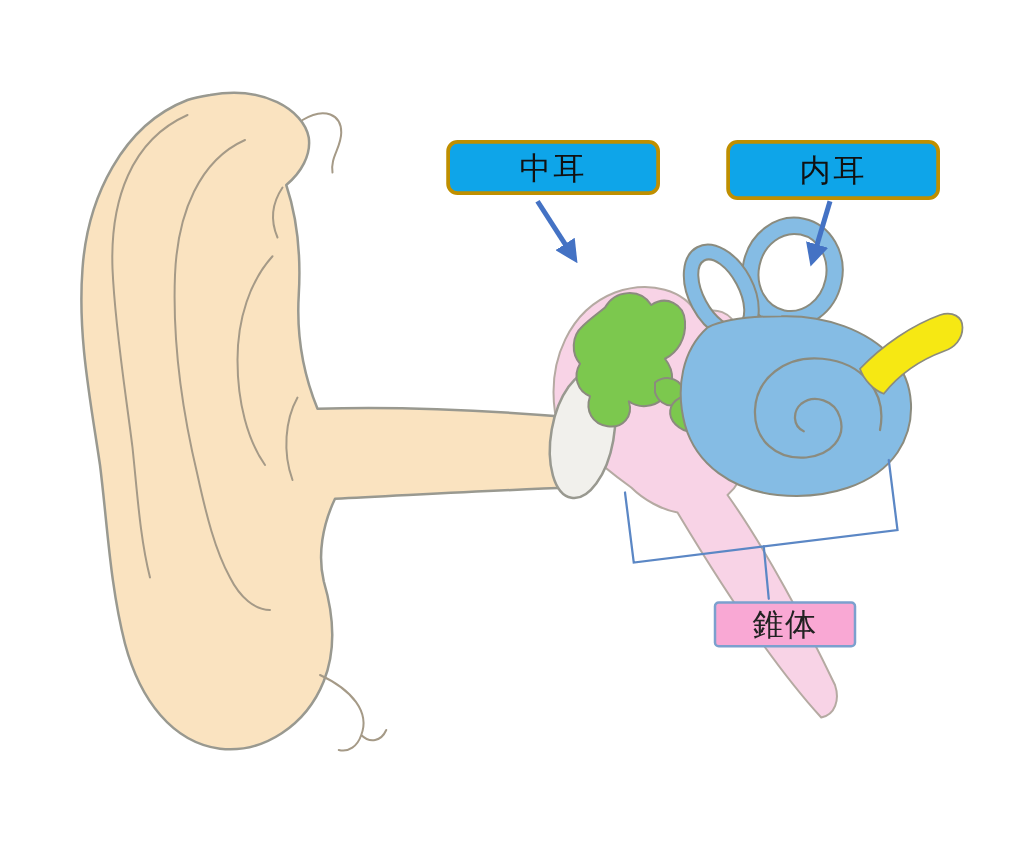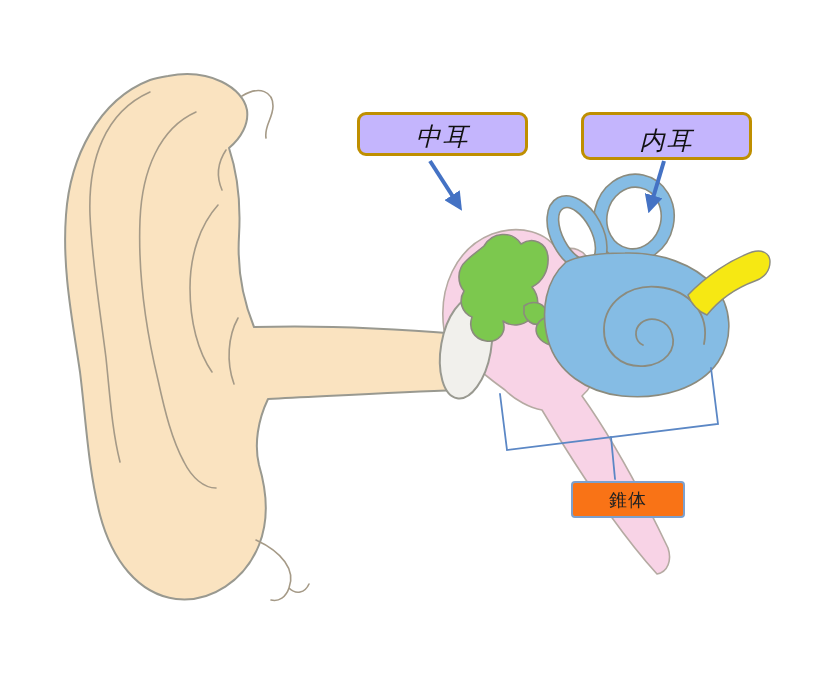--- a/index.html
+++ b/index.html
@@ -9,42 +9,41 @@
     height: 683px;
     background: #ffffff;
     overflow: hidden;
     font-family: "DejaVu Sans", sans-serif;
   }
   svg { position: absolute; left: 0; top: 0; }
   .callout-gold {
     position: absolute;
     box-sizing: border-box;
     border: 3px solid #BF8F00;
-    background: #c4b5fd;
+    background: #0ea5e9;
     border-radius: 9px;
     display: flex;
-    align-items: flex-end;
+    align-items: center;
     justify-content: center;
     font-size: 25px;
     color: #111111;
     letter-spacing: 2px;
-    font-style: italic;
   }
   .callout-middle-ear { left: 357px; top: 112px; width: 171px; height: 44px; }
   .callout-inner-ear  { left: 581px; top: 112px; width: 171px; height: 48px; }
   .callout-blue {
     position: absolute;
     box-sizing: border-box;
     border: 2px solid #7CA0CE;
-    background: #f97316;
+    background: #f9a8d4;
     border-radius: 4px;
     display: flex;
     align-items: center;
     justify-content: center;
-    font-size: 18px;
+    font-size: 25px;
     color: #222222;
     letter-spacing: 1px;
   }
   .callout-pyramid { left: 571px; top: 481px; width: 114px; height: 37px; }
 </style>
 </head>
 <body>
 
 <div class="canvas">
 

